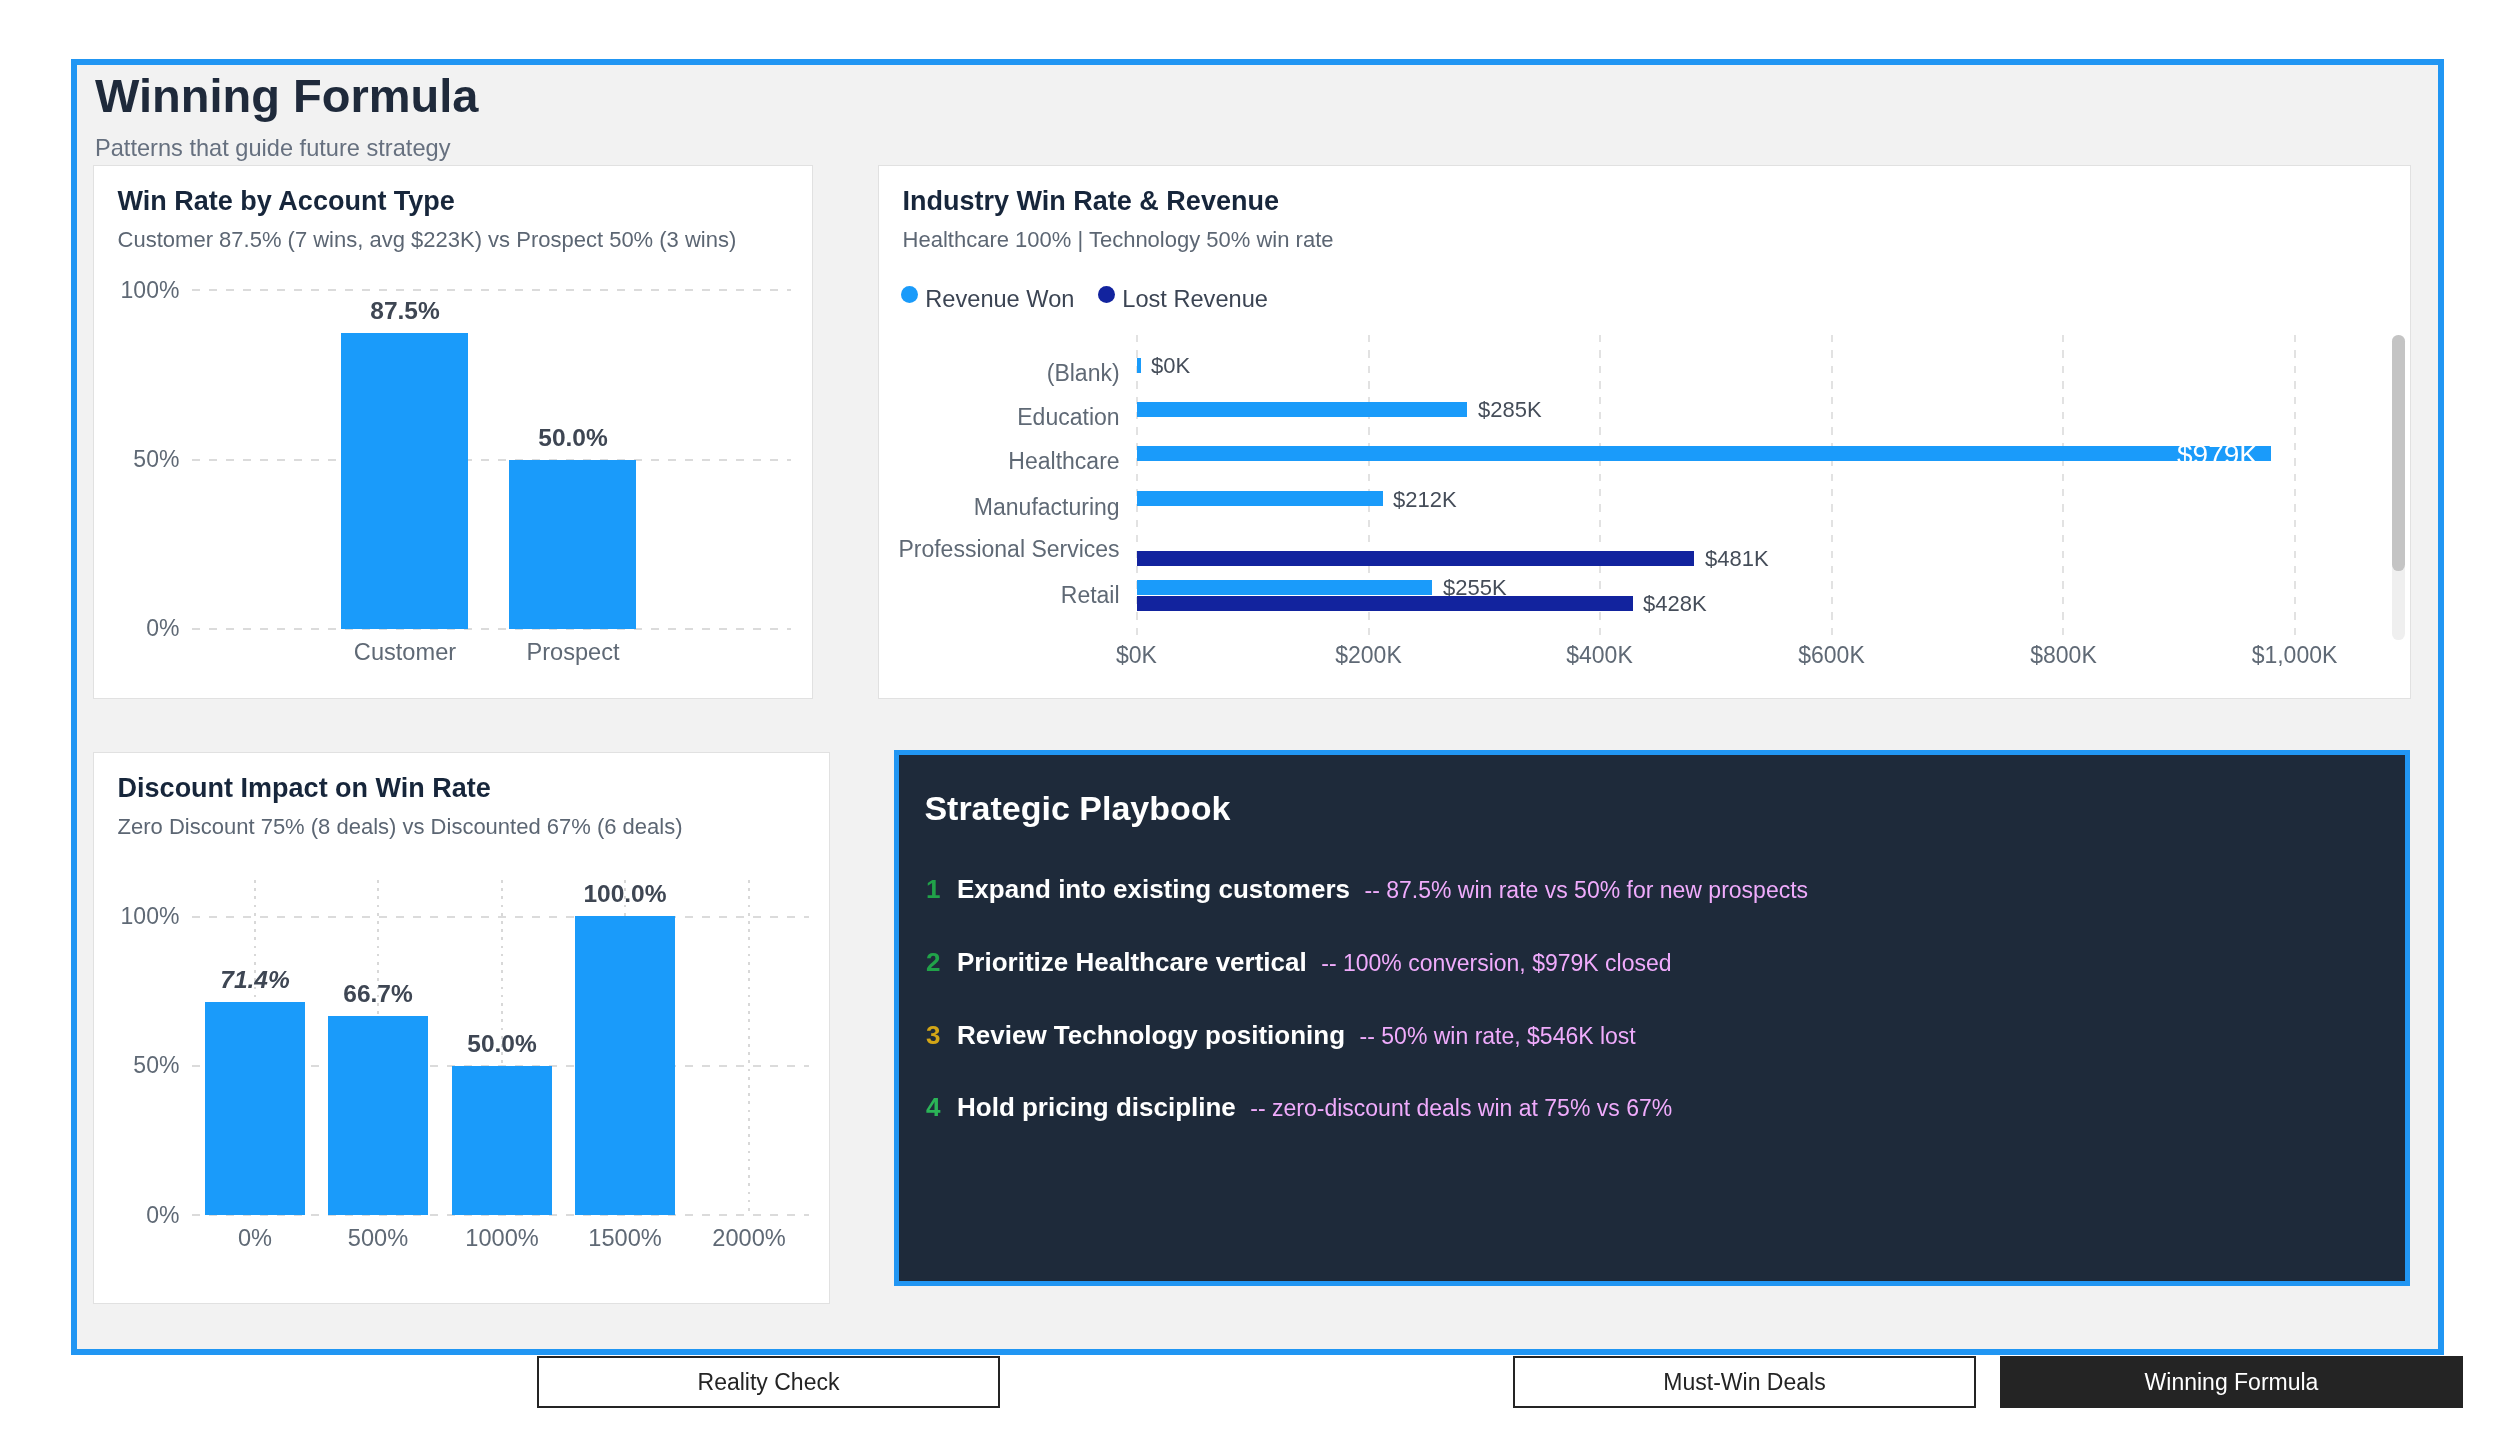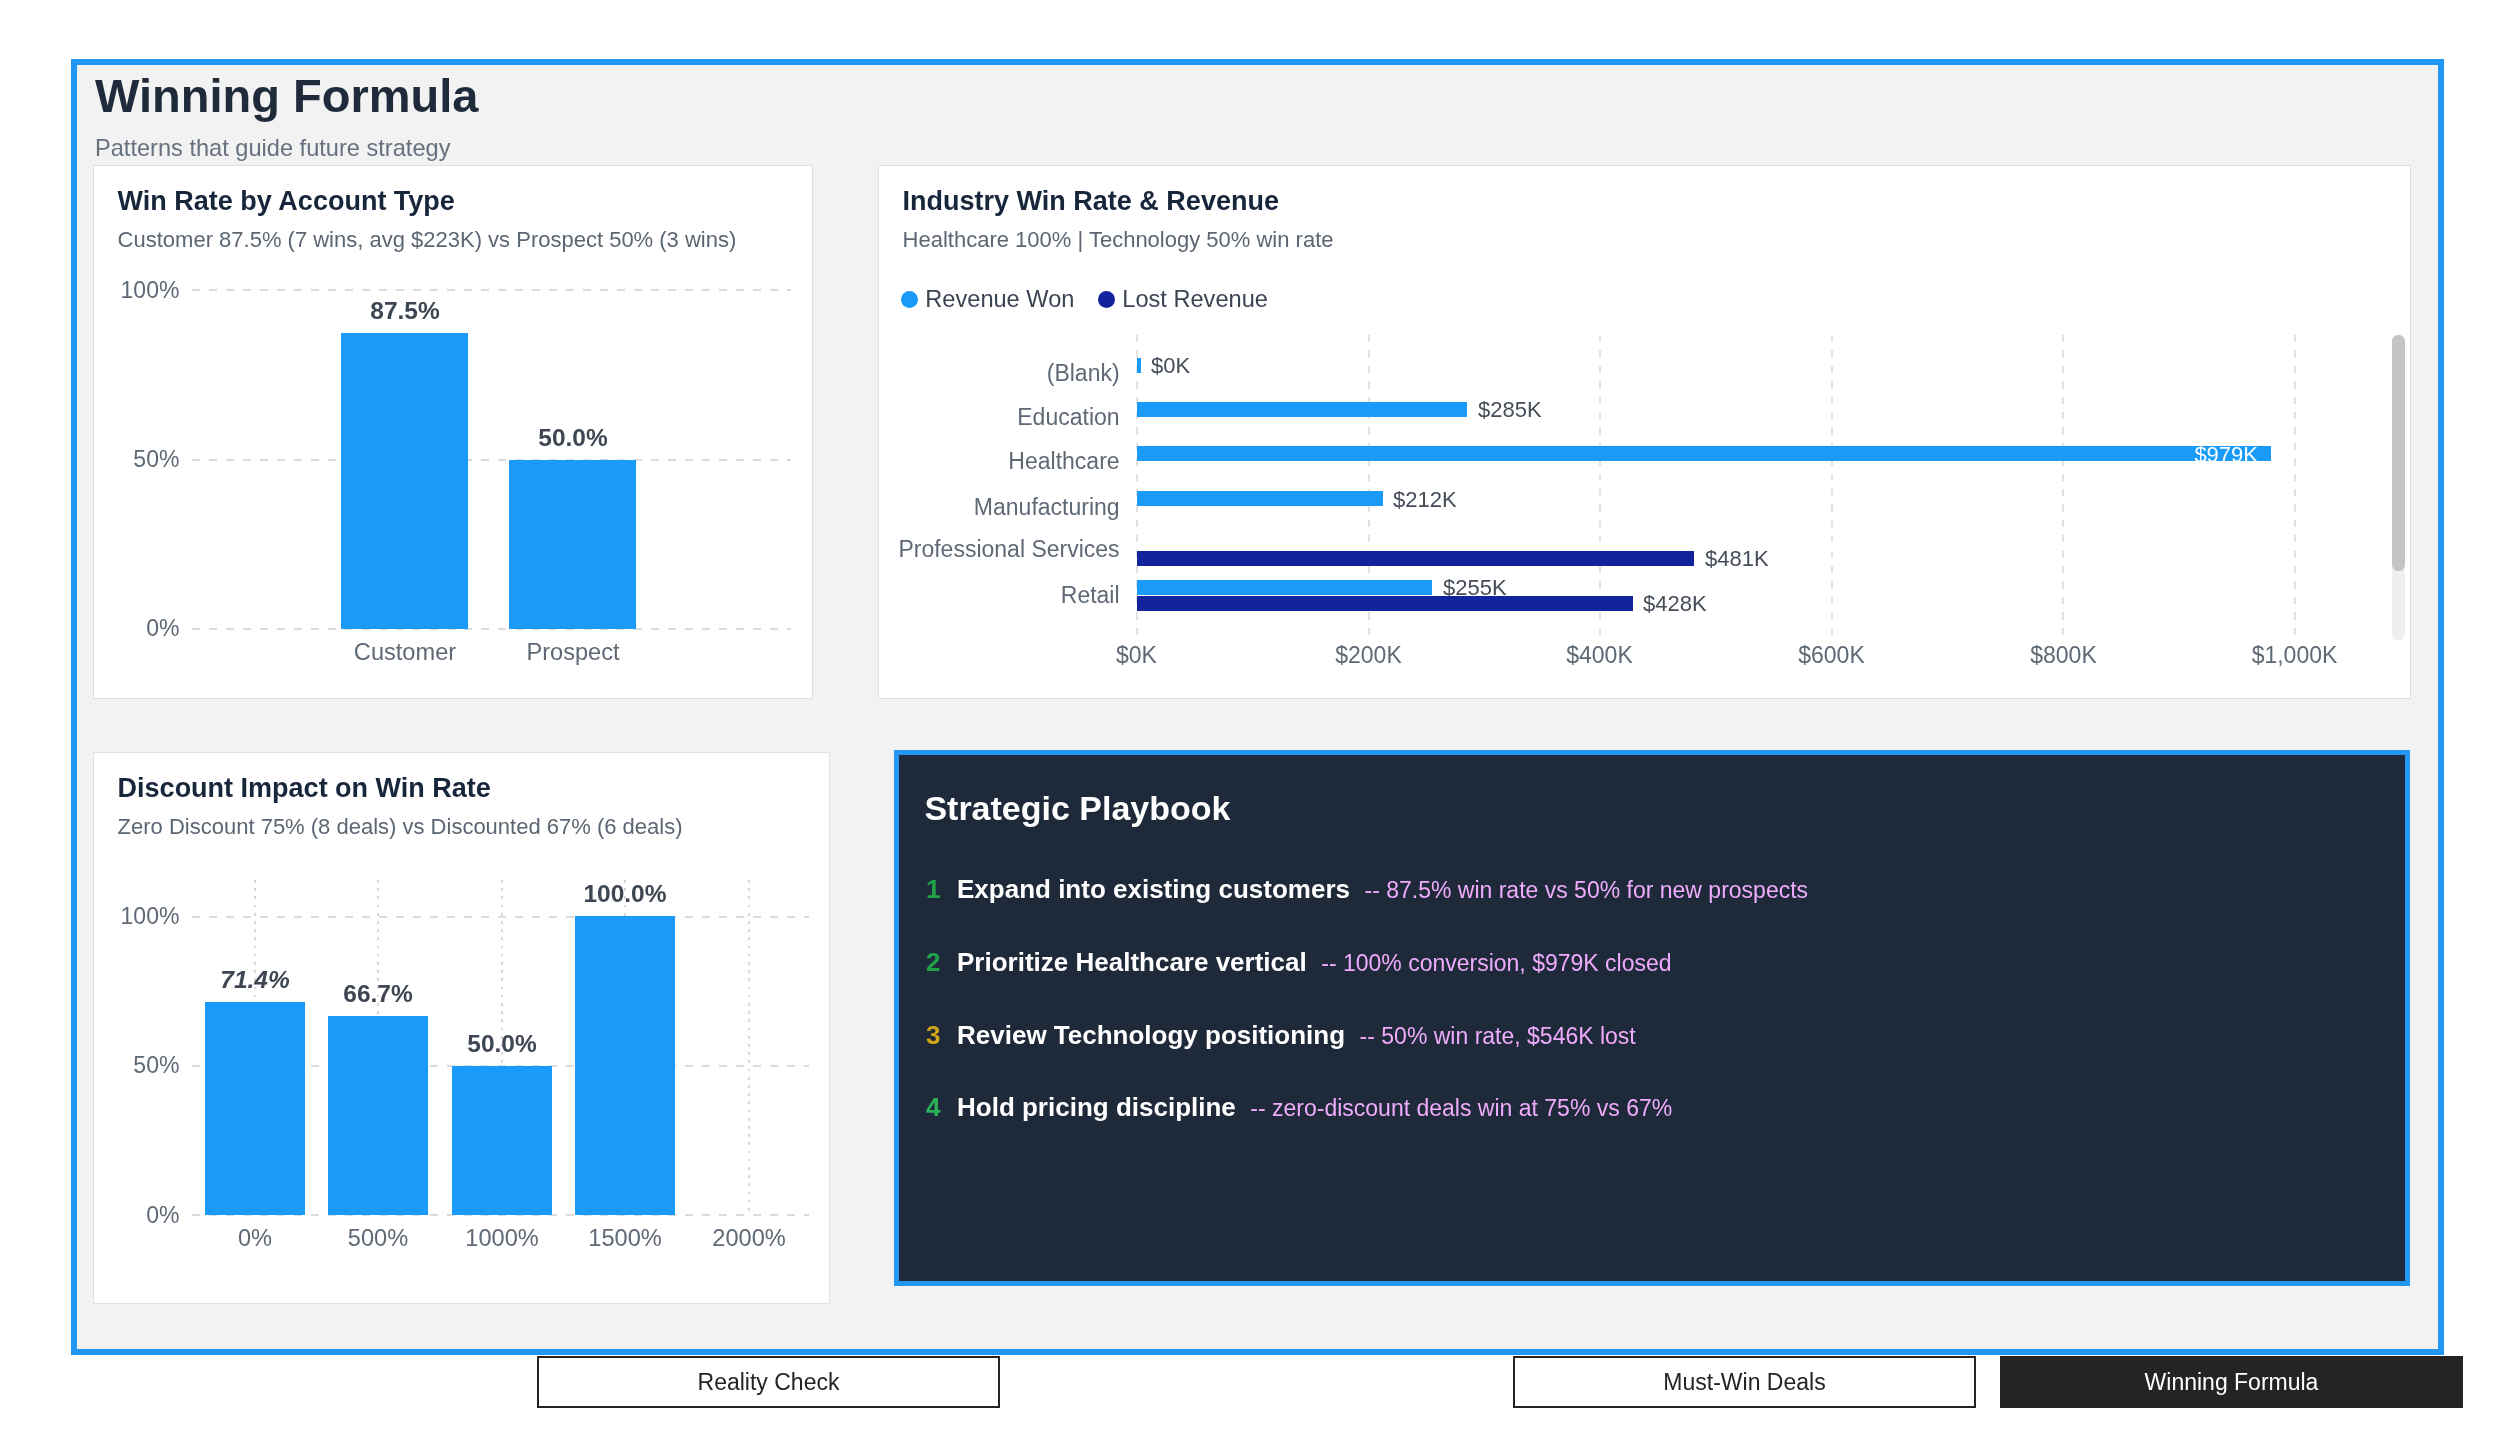--- a/index.html
+++ b/index.html
@@ -23,24 +23,24 @@
   .vgrid-dash{position:absolute;width:1.8px;background:repeating-linear-gradient(180deg,#E2E2E2 0 7.3px,transparent 7.3px 15.4px);}
   .bar-v{position:absolute;}
   .bar-h{position:absolute;}
   .ytick{position:absolute;width:109px;text-align:right;font-size:23px;line-height:27px;color:#5F6975;}
   .xtick{position:absolute;width:145px;text-align:center;font-size:23px;line-height:27px;color:#5F6975;}
   .cat-label{position:absolute;width:182px;text-align:center;font-size:23.6px;line-height:29px;color:#5F6975;}
   .cat-label-r{position:absolute;width:227px;text-align:right;font-size:23px;line-height:27px;color:#5F6975;}
   .val-label{position:absolute;width:182px;text-align:center;font-size:24.5px;line-height:31px;
              font-weight:700;color:#3E4653;}
   .hval-label{position:absolute;font-size:22px;line-height:25.4px;color:#454D59;white-space:nowrap;}
-  .hval-inside{position:absolute;font-size:22px;line-height:25.4px;color:#FFFFFF;text-align:right;white-space:nowrap;}
+  .hval-inside{position:absolute;font-size:28px;line-height:25.4px;color:#FFFFFF;text-align:right;white-space:nowrap;}
   
   .legend{position:absolute;left:22px;top:120px;display:flex;align-items:center;gap:23.6px;}
-  .legend-item{display:flex;align-items:center;gap:7.3px;font-size:23.6px;color:#3B4453;}
+  .legend-item{display:flex;gap:7.3px;font-size:23.6px;color:#3B4453;}
   .legend-dot{width:17px;height:17px;border-radius:50%;display:inline-block;}
   
   .scroll-track{position:absolute;left:1513px;top:169px;width:12.7px;height:305px;background:#EFEFEF;border-radius:6.4px;}
   .scroll-thumb{position:absolute;left:1513px;top:169px;width:12.7px;height:236px;background:#C4C4C4;border-radius:6.4px;}
   
   .playbook{position:absolute;left:894px;top:750px;width:1516px;height:536px;
             background:#1E2A3A;border:5.4px solid #2196F3;}
   .pb-title{position:absolute;left:25.4px;top:33px;font-size:34px;line-height:40px;font-weight:600;color:#FFFFFF;}
   .pb-item{position:absolute;left:27px;display:flex;align-items:baseline;white-space:nowrap;}
   .pb-num{font-size:26px;font-weight:600;width:31px;flex:none;}

